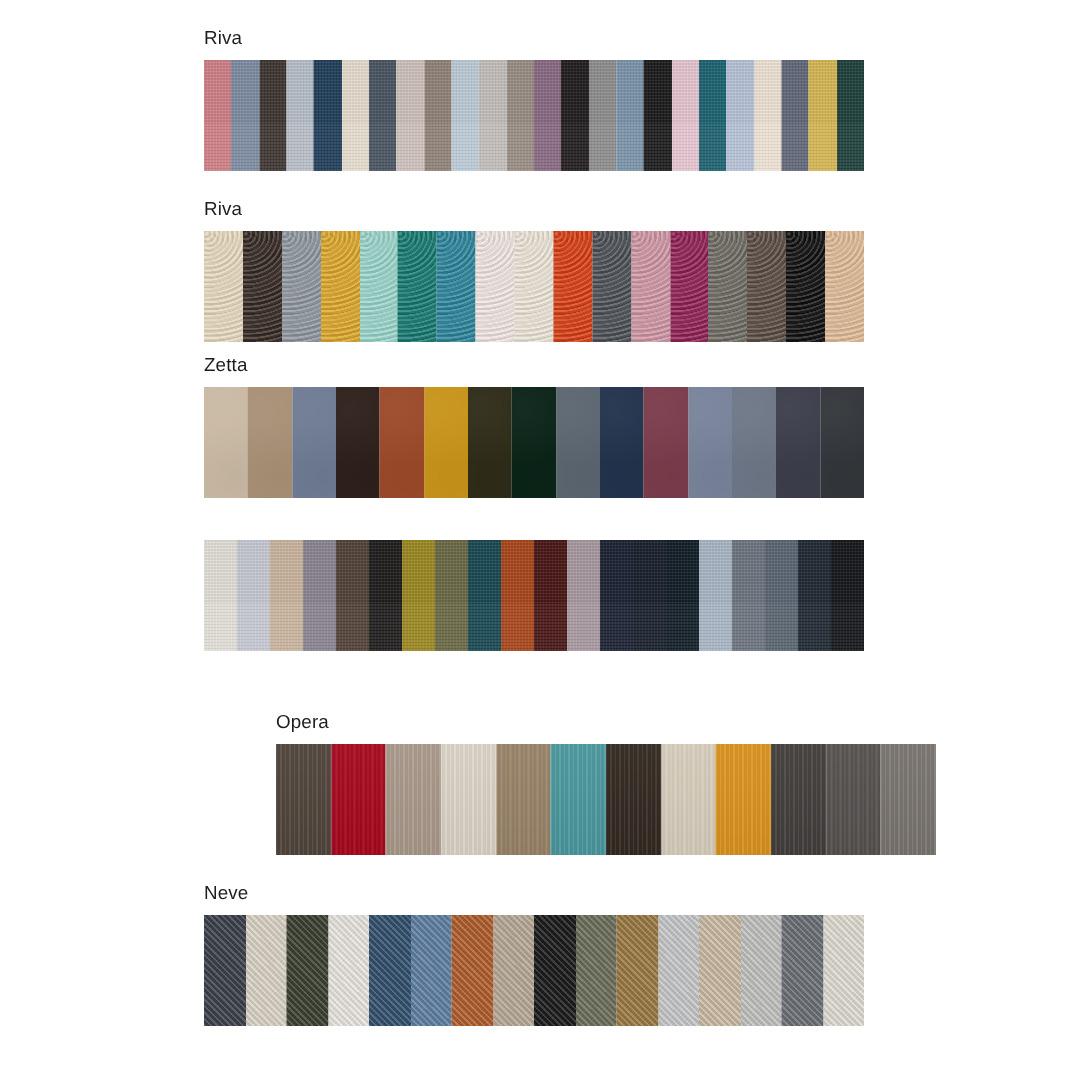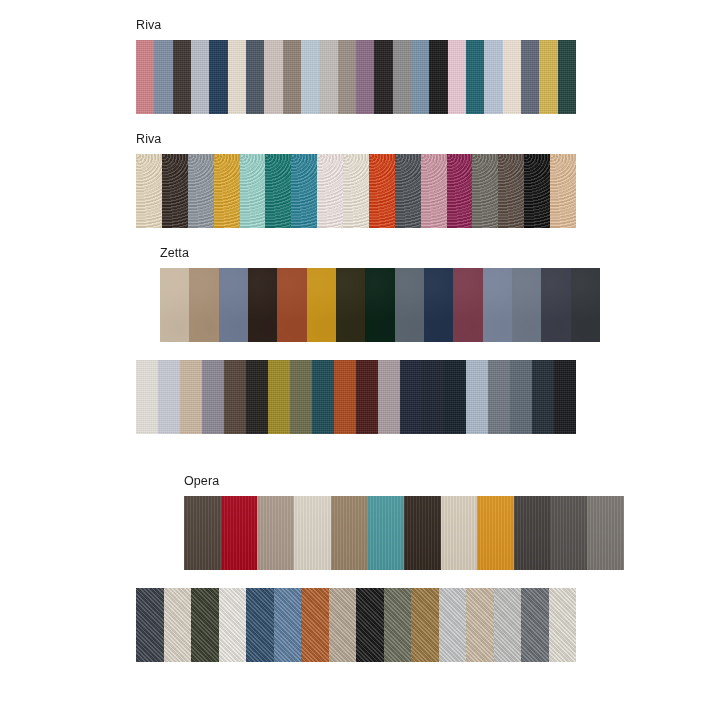--- a/index.html
+++ b/index.html
@@ -138,21 +138,21 @@
         <div class="swatch" title="Pixel — orange-red" style="background-color: rgb(214, 61, 17);"></div>
         <div class="swatch" title="Pixel — charcoal" style="background-color: rgb(75, 79, 85);"></div>
         <div class="swatch" title="Pixel — dusty-pink" style="background-color: rgb(207, 149, 164);"></div>
         <div class="swatch" title="Pixel — magenta-wine" style="background-color: rgb(142, 31, 82);"></div>
         <div class="swatch" title="Pixel — stone-grey" style="background-color: rgb(110, 106, 98);"></div>
         <div class="swatch" title="Pixel — brown" style="background-color: rgb(89, 75, 66);"></div>
         <div class="swatch" title="Pixel — black" style="background-color: rgb(16, 15, 15);"></div>
         <div class="swatch" title="Pixel — tan-boucle" style="background-color: rgb(223, 187, 150);"></div>
       </div>
     </div>
-    <div class="collection" style="top: 246px; margin-left: 24px;">
+    <div class="collection" style="top: 236px;">
       <div class="collection-label">Zetta</div>
       <div class="swatch-strip weave-suede">
         <div class="swatch" title="Zetta — beige" style="background-color: rgb(201, 185, 164);"></div>
         <div class="swatch" title="Zetta — tan" style="background-color: rgb(168, 144, 118);"></div>
         <div class="swatch" title="Zetta — blue-grey" style="background-color: rgb(111, 123, 148);"></div>
         <div class="swatch" title="Zetta — dark-brown" style="background-color: rgb(46, 33, 28);"></div>
         <div class="swatch" title="Zetta — rust" style="background-color: rgb(155, 74, 42);"></div>
         <div class="swatch" title="Zetta — gold" style="background-color: rgb(199, 148, 26);"></div>
         <div class="swatch" title="Zetta — dark-olive" style="background-color: rgb(47, 44, 24);"></div>
         <div class="swatch" title="Zetta — forest-green" style="background-color: rgb(11, 36, 24);"></div>
@@ -200,20 +200,21 @@
         <div class="swatch" title="Opera — teal" style="background-color: rgb(77, 154, 160);"></div>
         <div class="swatch" title="Opera — espresso" style="background-color: rgb(52, 42, 34);"></div>
         <div class="swatch" title="Opera — light-cream" style="background-color: rgb(217, 207, 190);"></div>
         <div class="swatch" title="Opera — amber" style="background-color: rgb(220, 148, 32);"></div>
         <div class="swatch" title="Opera — charcoal" style="background-color: rgb(68, 64, 62);"></div>
         <div class="swatch" title="Opera — dark-grey" style="background-color: rgb(86, 82, 80);"></div>
         <div class="swatch" title="Opera — mid-grey" style="background-color: rgb(123, 118, 113);"></div>
       </div>
     </div>
     <div class="collection" style="top: 588px;">
+      <div class="collection-label">Neve</div>
       <div class="swatch-strip weave-twill">
         <div class="swatch" title="Neve — charcoal-twill" style="background-color: rgb(60, 65, 74);"></div>
         <div class="swatch" title="Neve — cream-speckle" style="background-color: rgb(221, 213, 200);"></div>
         <div class="swatch" title="Neve — dark-olive" style="background-color: rgb(59, 64, 48);"></div>
         <div class="swatch" title="Neve — white" style="background-color: rgb(235, 232, 226);"></div>
         <div class="swatch" title="Neve — denim-blue" style="background-color: rgb(51, 80, 110);"></div>
         <div class="swatch" title="Neve — light-blue" style="background-color: rgb(95, 129, 164);"></div>
         <div class="swatch" title="Neve — rust" style="background-color: rgb(176, 94, 44);"></div>
         <div class="swatch" title="Neve — beige" style="background-color: rgb(185, 171, 152);"></div>
         <div class="swatch" title="Neve — black" style="background-color: rgb(27, 27, 27);"></div>

